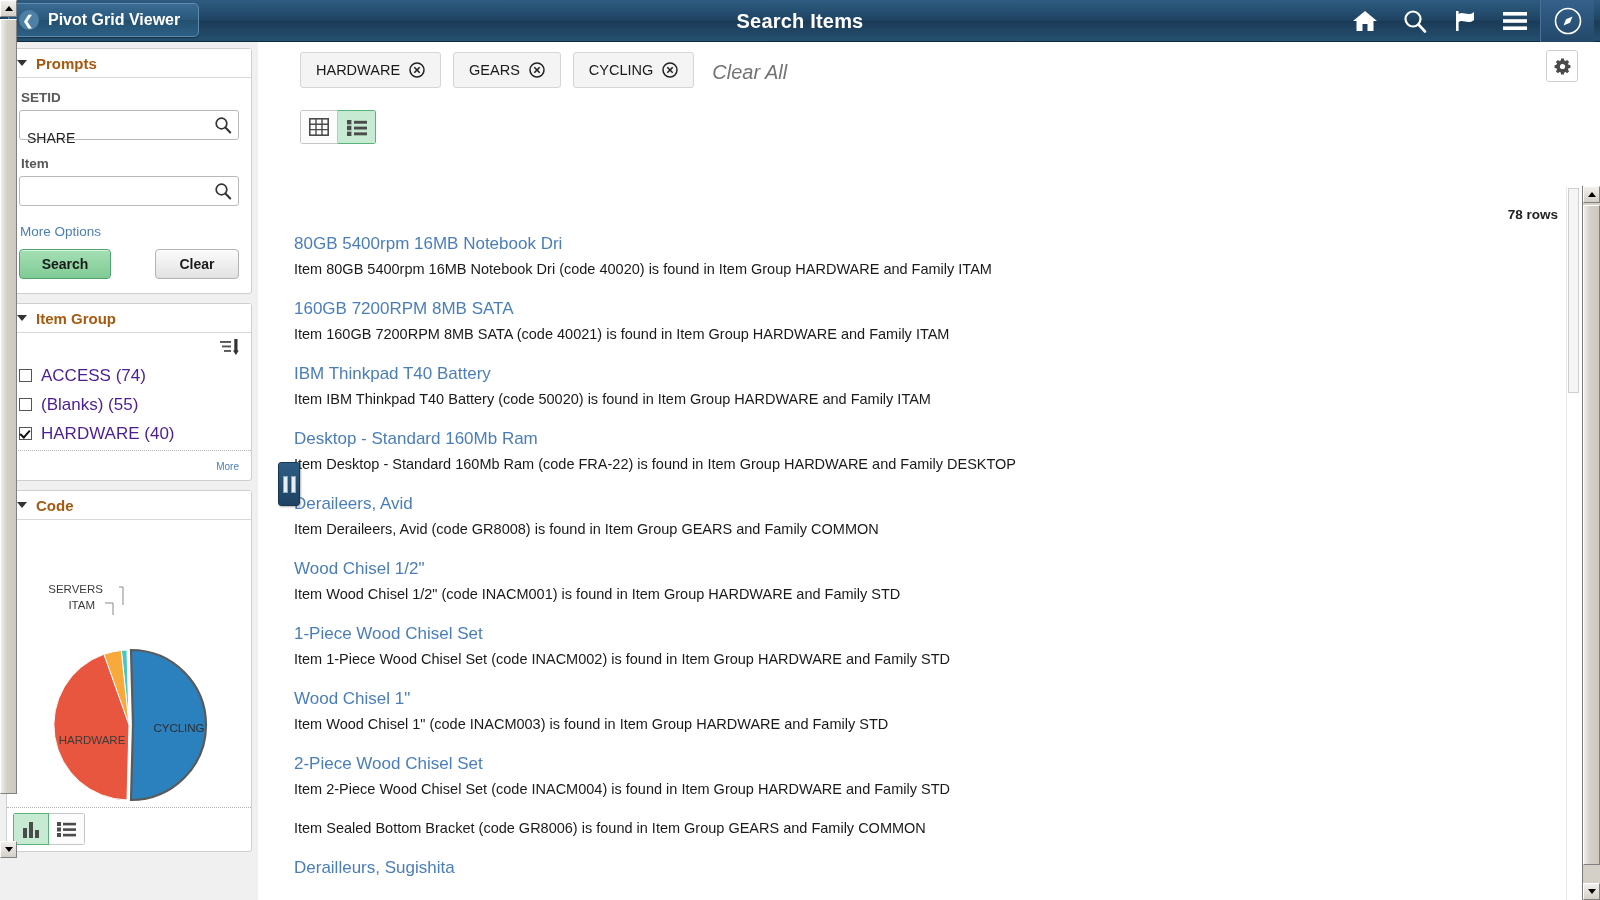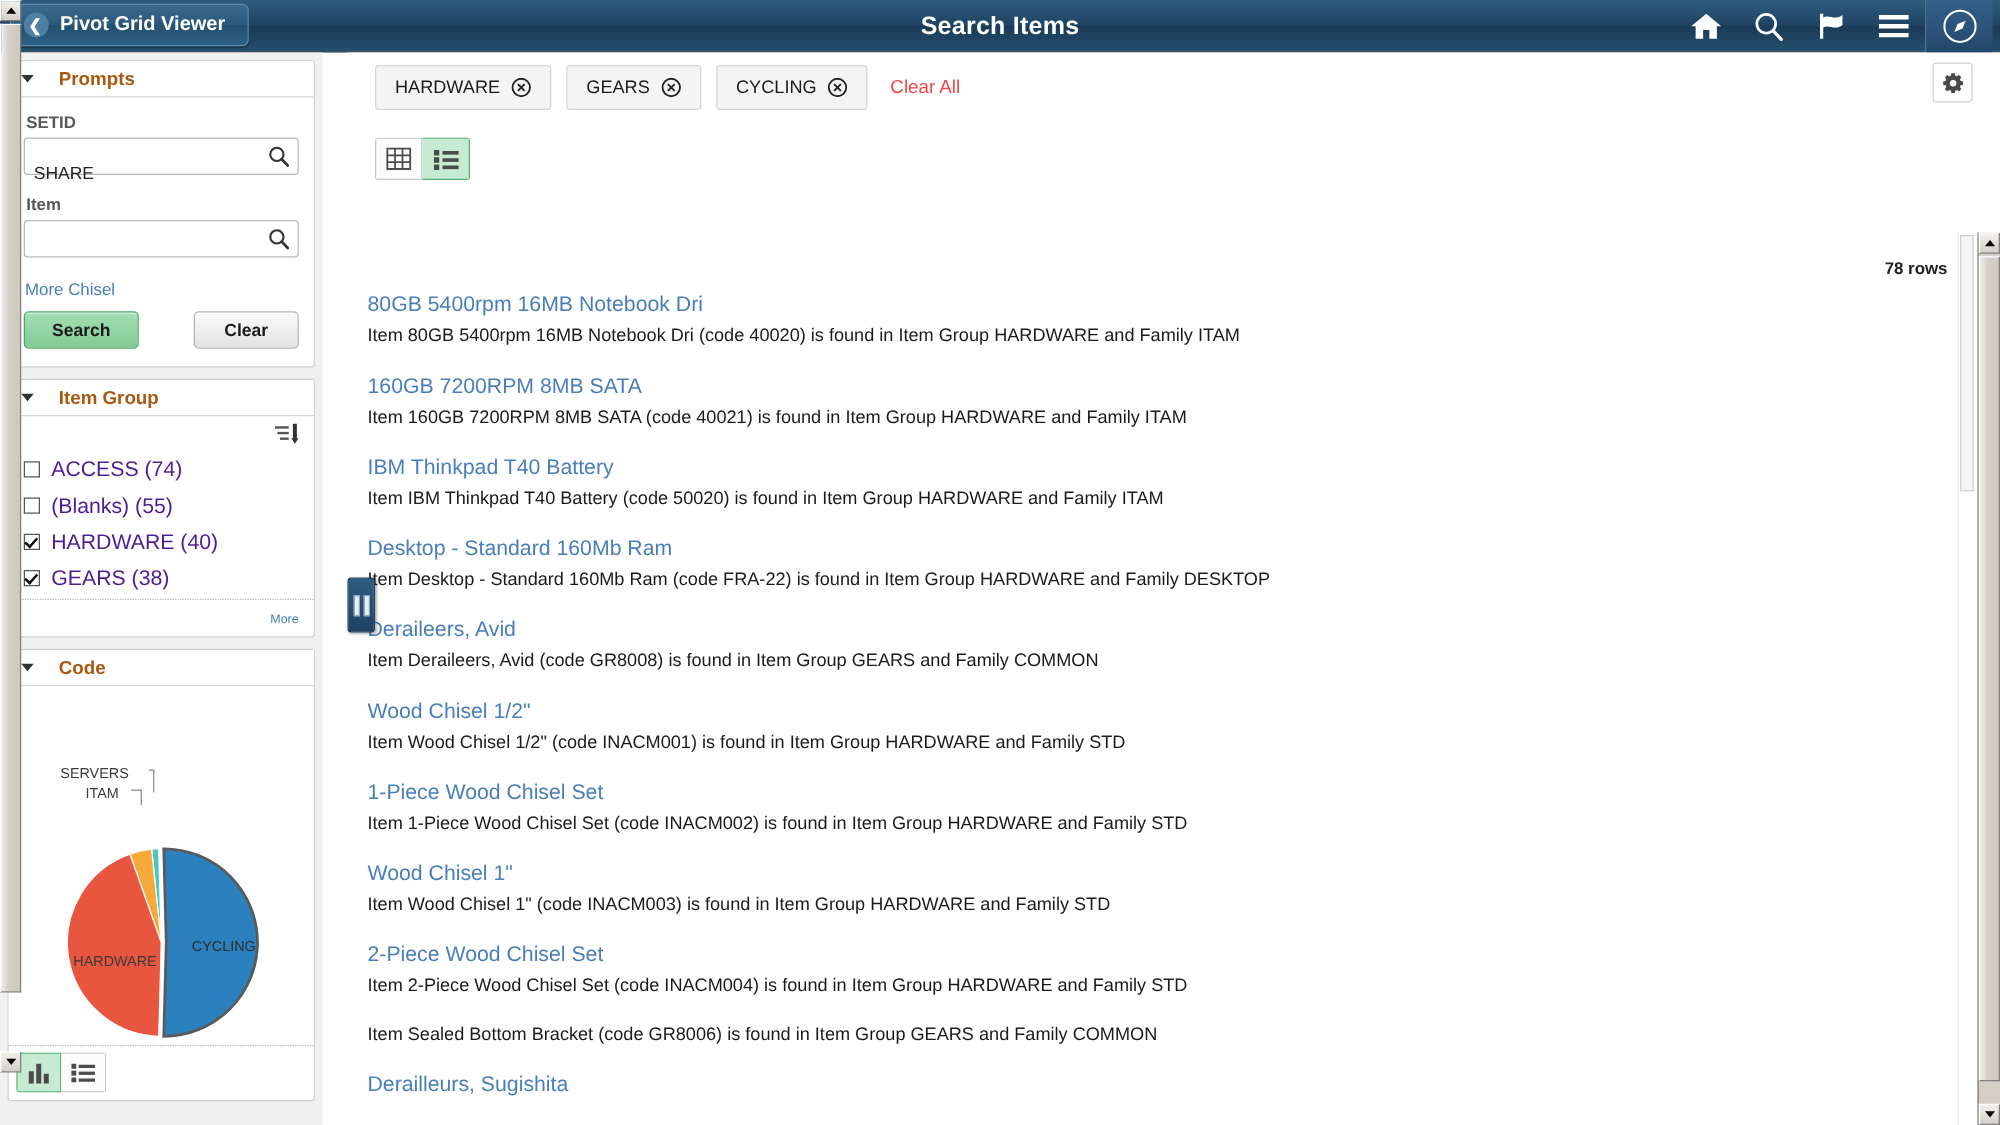--- a/index.html
+++ b/index.html
@@ -72,21 +72,21 @@
     padding: 6px 6px 0 6px;
   }
   .panel {
     background: #ffffff;
     border: 1px solid #cfcfcf;
     border-radius: 3px;
     margin-bottom: 9px;
   }
   .panel-head {
     height: 29px;
-    display: flex; align-items: center; gap: 20px;
+    display: flex; align-items: center; gap: 9px;
     padding: 0 10px;
     border-bottom: 1px solid #d8d8d8;
     background: #fff;
     cursor: pointer;
   }
   .caret {
     width: 0; height: 0;
     border-left: 5px solid transparent;
     border-right: 5px solid transparent;
     border-top: 6px solid #333;
@@ -250,21 +250,21 @@
     display: flex; align-items: center; gap: 9px;
     background: #f4f4f4;
     border: 1px solid #d5d5d5;
     border-radius: 3px;
     font-size: 14.5px; color: #1a1a1a;
     cursor: pointer;
   }
   .chip-x { width: 16px; height: 16px; flex: none; }
   .clear-all {
     margin-left: 6px; margin-top: 9px;
-    color: #ef4444; font-size: 15px; cursor: pointer;
+    color: #737373; font-size: 20px; cursor: pointer; font-style: italic;
   }
   .gear-btn {
     position: absolute; right: 22px; top: 8px;
     width: 32px; height: 32px;
     background: #fff;
     border: 1px solid #cfcfcf; border-radius: 3px;
     display: flex; align-items: center; justify-content: center;
     cursor: pointer;
   }
 
@@ -377,21 +377,21 @@
         <div class="field-label second">Item</div>
         <div class="input-wrap">
           <input type="text" value="" style="">
           <span class="input-mag">
             <svg width="18" height="18" viewBox="0 0 18 18">
                 <circle cx="7.5" cy="7.5" r="5.3" fill="none" stroke="#333" stroke-width="1.7"></circle>
                 <line x1="11.4" y1="11.4" x2="16.2" y2="16.4" stroke="#333" stroke-width="2.1" stroke-linecap="round"></line>
               </svg>
           </span>
         </div>
-        <div class="more-options">More Chisel</div>
+        <div class="more-options">More Options</div>
         <div class="btn-row">
           <div class="btn btn-search">Search</div>
           <div class="btn btn-clear">Clear</div>
         </div>
       </div>
     </div>
 
     <div class="panel">
       <div class="panel-head">
         <span class="caret"></span>
@@ -413,24 +413,20 @@
             <span class="facet-label">ACCESS (74)</span>
           </div>
           <div class="facet-item">
             <span class="cbox"></span>
             <span class="facet-label">(Blanks) (55)</span>
           </div>
           <div class="facet-item">
             <span class="cbox on"></span>
             <span class="facet-label">HARDWARE (40)</span>
           </div>
-          <div class="facet-item">
-            <span class="cbox on"></span>
-            <span class="facet-label">GEARS (38)</span>
-          </div>
         </div>
       </div>
       <div class="facet-foot">
         <span class="facet-more">More</span>
       </div>
     </div>
 
     <div class="panel">
       <div class="panel-head">
         <span class="caret"></span>

